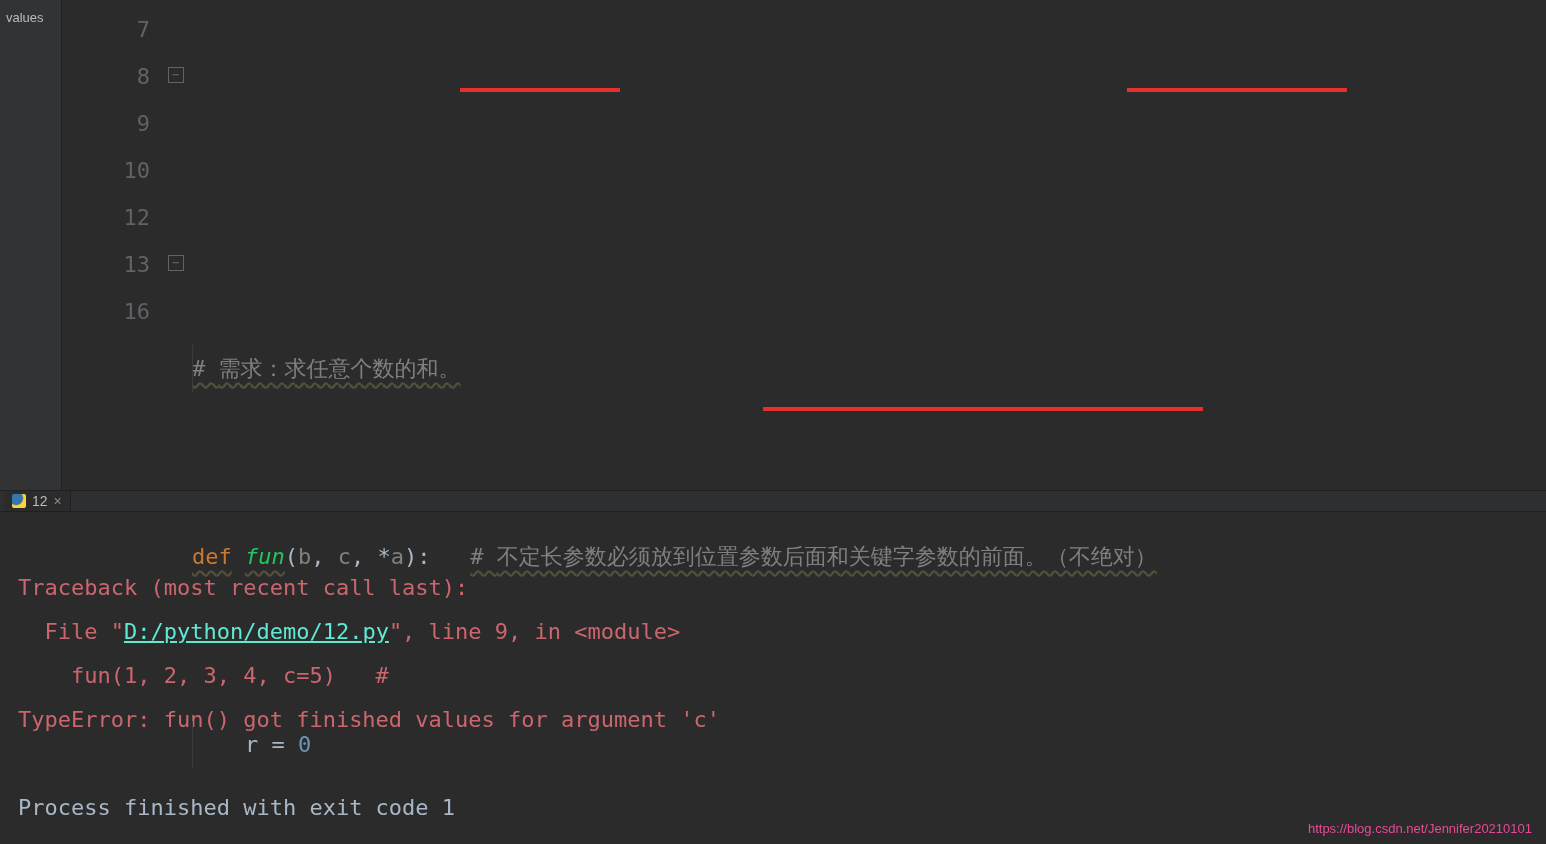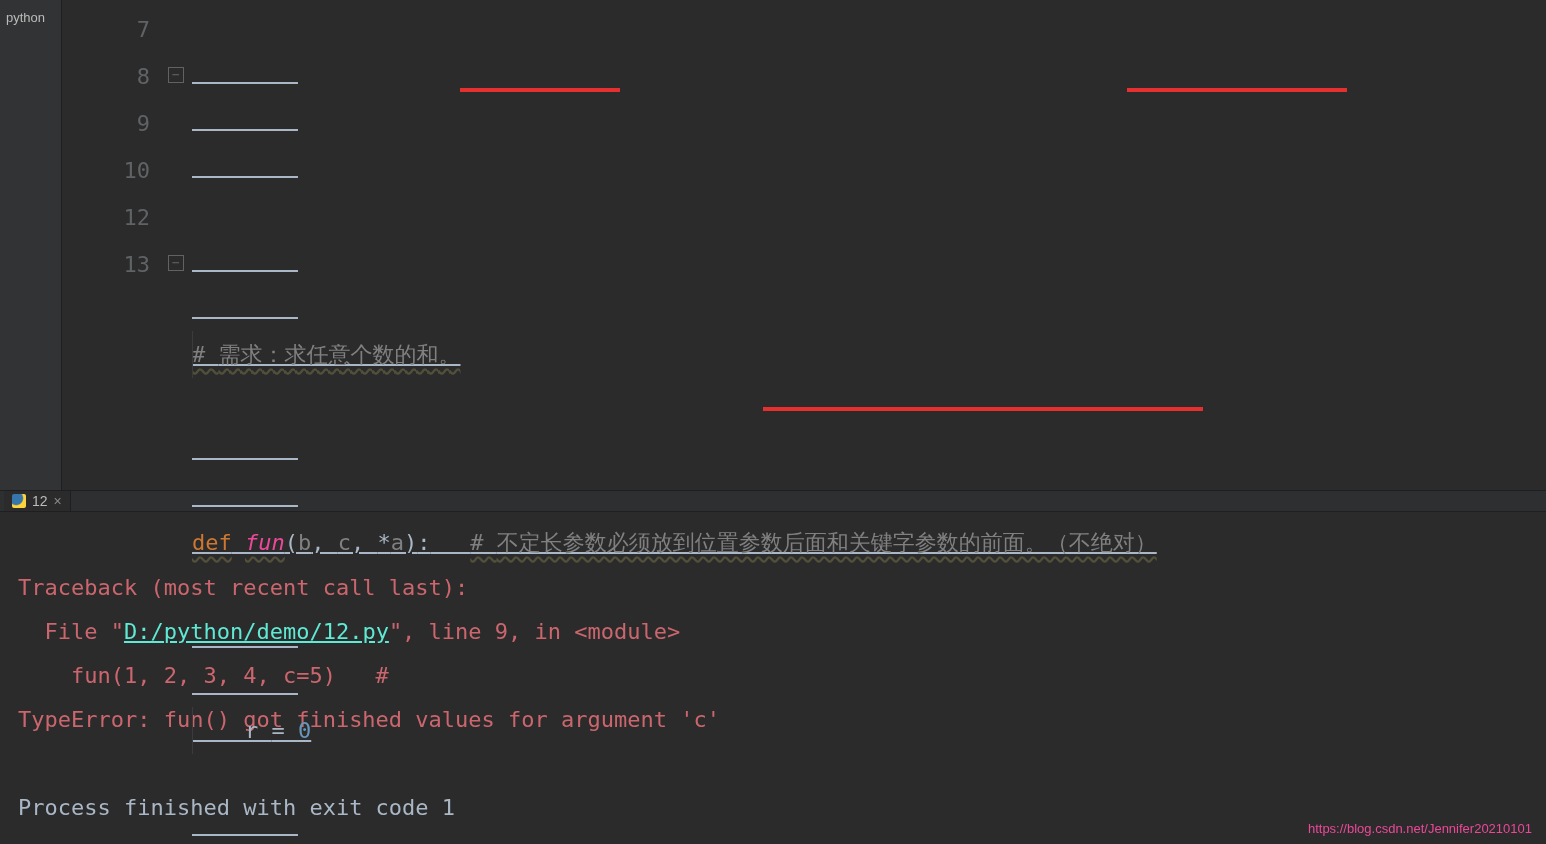--- a/index.html
+++ b/index.html
@@ -46,39 +46,38 @@
     border: 1px solid #606366;
     color: #606366;
     font-size: 13px;
     line-height: 14px;
     text-align: center;
     background: #2b2b2b;
     cursor: pointer;
   }
   .code-area {
     flex: 1;
-    padding-top: 2px;
+    padding-top: 16px;
     line-height: 47px;
     white-space: pre;
     position: relative;
-    text-decoration: underline;
   }
   .code-line { position: relative; }
   .indent-guide {
     border-left: 1px solid #3b3b3b;
     display: inline-block;
     height: 47px;
     vertical-align: top;
     position: absolute;
     top: 0;
   }
   .ig1 { left: 0px; }
   
   .kw { color: #cc7832; }
-  .fn { color: #ec4899; font-style: italic; }
+  .fn { color: #22c55e; font-style: italic; }
   .param { color: #808080; }
   .num { color: #6897bb; }
   .cmt { color: #808080; }
   .op { color: #a9b7c6; }
   .paren { color: #a9b7c6; }
   .wavy {
     text-decoration-line: underline;
     text-decoration-style: wavy;
     text-decoration-color: #52503a;
     text-underline-offset: 6px;
@@ -137,31 +136,32 @@
     color: #ec4899;
     font-family: "Segoe UI", sans-serif;
   }
 </style>
 </head>
 <body>
 
 <div class="container">
   <div class="top-area">
     <div class="left-sidebar">
-      <div class="sidebar-label">python</div>
+      <div class="sidebar-label">values</div>
     </div>
 
     <div class="editor-area">
       <div class="gutter">
         <div class="gutter-line">7</div>
         <div class="gutter-line">8<span class="fold-icon">−</span></div>
         <div class="gutter-line">9</div>
         <div class="gutter-line">10</div>
         <div class="gutter-line">12</div>
         <div class="gutter-line">13<span class="fold-icon">−</span></div>
+        <div class="gutter-line">16</div>
       </div>
 
       <div class="code-area">
         <span class="red-underline-1 ru-a"></span>
         <span class="red-underline-1 ru-b"></span>
         <span class="red-underline-1 ru-c"></span>
 
         
         <div class="code-line"><span class="indent-guide ig1"></span><span class="cmt wavy"># </span><span class="cmt wavy">需求：求任意个数的和。</span></div>
         

